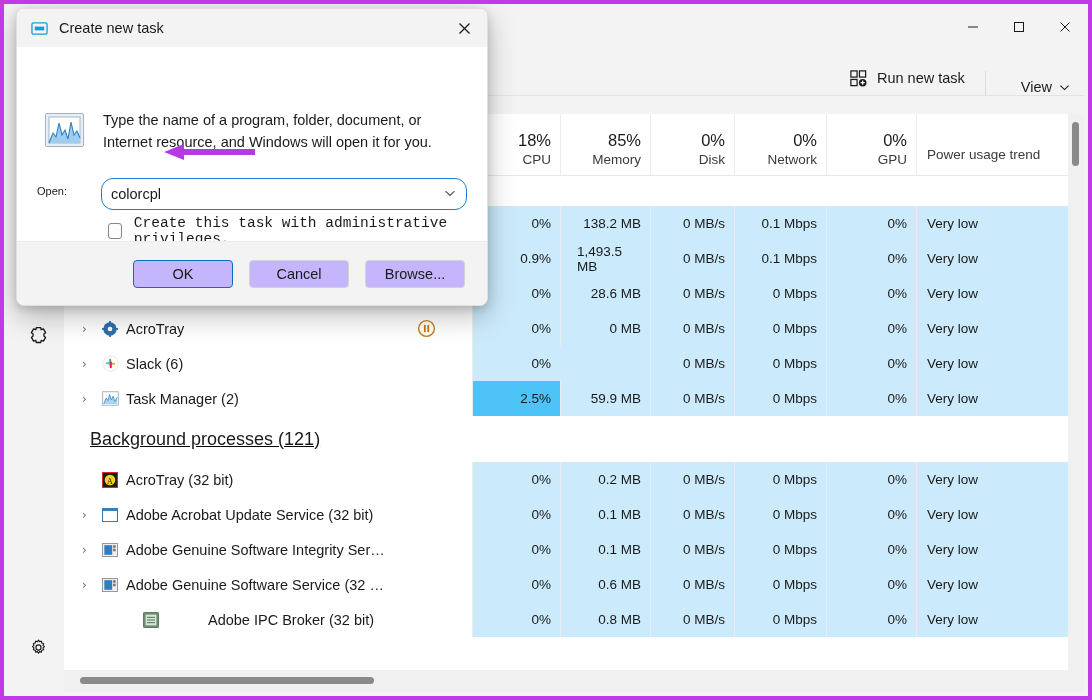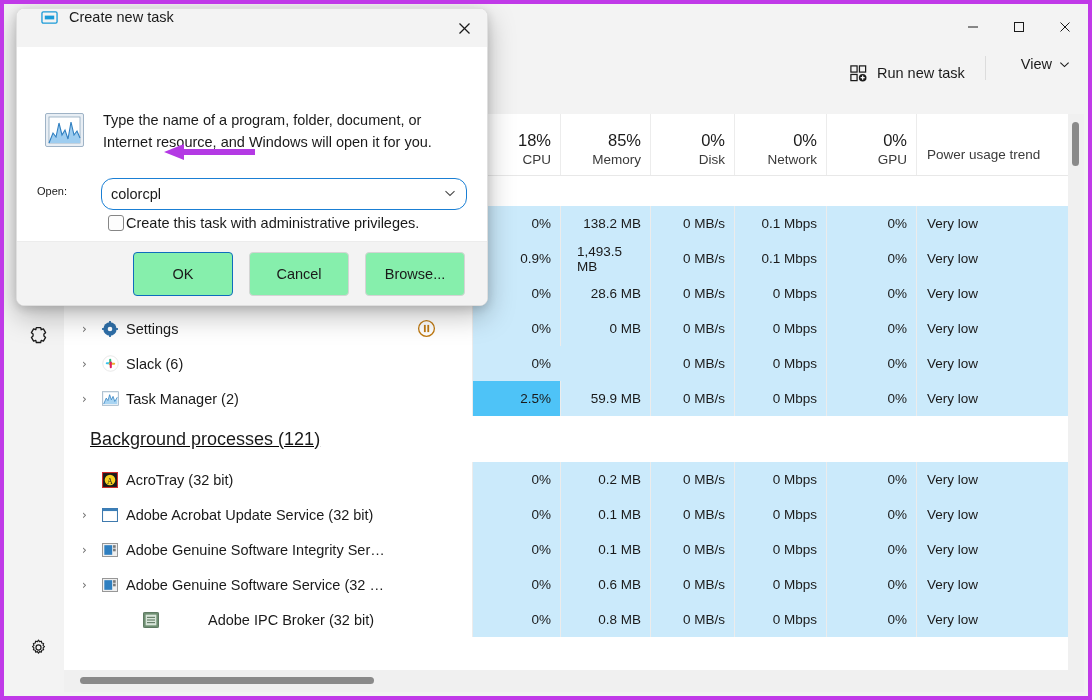--- a/index.html
+++ b/index.html
@@ -46,23 +46,23 @@
   }
   .side-item {
     width: 44px; height: 38px; margin: 4px auto;
     display: flex; align-items: center; justify-content: center;
     border-radius: 5px;
   }
   .side-bottom { position: absolute; bottom: 22px; left: 0; width: 60px; }
 
   
   .tm-toolbar {
-    position: absolute; left: 60px; top: 52px; right: 4px; height: 62px;
+    position: absolute; left: 60px; top: 30px; right: 4px; height: 62px;
     background: #f3f3f3;
-    display: flex; align-items: flex-start;
+    display: flex; align-items: flex-end;
     border-bottom: 1px solid #e3e3e3;
   }
   .tb-spacer { flex: 1 1 auto; }
   .tb-btn {
     display: flex; align-items: center; gap: 9px;
     height: 34px; padding: 0 11px;
     border-radius: 5px;
     font-size: 14.5px; color: #1b1b1b;
     white-space: nowrap;
   }
@@ -152,21 +152,21 @@
     width: 472px; height: 298px;
     background: #ffffff;
     border: 1px solid #dfdfdf;
     border-radius: 8px;
     box-shadow: 0 10px 28px rgba(0,0,0,0.26), 0 3px 10px rgba(0,0,0,0.14);
     overflow: hidden;
     z-index: 50;
   }
   .dlg-title {
     position: relative; height: 38px; background: #f3f3f3;
-    display: flex; padding-left: 24px;
+    display: flex; align-items: center; padding-left: 14px;
   }
   .dlg-title .tt { font-size: 14.5px; color: #1a1a1a; margin-left: 11px; }
   .dlg-close {
     position: absolute; right: 0; top: 0; width: 46px; height: 38px;
     display: flex; align-items: center; justify-content: center;
     font-size: 16px; color: #1a1a1a;
     font-family: "DejaVu Sans", sans-serif;
   }
   .dlg-body { position: relative; background: #ffffff; height: 196px; }
   .dlg-desc {
@@ -183,36 +183,36 @@
     background: #ffffff; border: 1px solid #1a7fd4; border-radius: 12px;
     display: flex; align-items: center;
   }
   .combo .cval { font-size: 14.5px; color: #1a1a1a; padding-left: 9px; }
   .combo .cchev {
     position: absolute; right: 10px; font-size: 10px; color: #555;
     font-family: "DejaVu Sans", sans-serif;
   }
   .chkrow {
     position: absolute; left: 91px; top: 168px;
-    display: flex; align-items: center; gap: 2px;
+    display: flex; align-items: center; gap: 12px; font-family: Liberation Mono, monospace;
   }
   .chkbox {
     width: 16px; height: 16px; border: 1px solid #868686;
     border-radius: 3px; background: #fdfdfd;
   }
   .chklabel { font-size: 14.5px; color: #1a1a1a; }
   .dlg-footer {
     position: absolute; left: 0; right: 0; bottom: 0; height: 64px;
     background: #f3f3f3; border-top: 1px solid #ececec;
     display: flex; align-items: center; justify-content: flex-end;
     padding-right: 22px; gap: 16px;
   }
   .dbtn {
-    width: 100px; height: 44px; border-radius: 4px;
-    background: #86efac; border: 1px solid #d4d4d4;
+    width: 100px; height: 28px; border-radius: 4px;
+    background: #c4b5fd; border: 1px solid #d4d4d4;
     display: flex; align-items: center; justify-content: center;
     font-size: 14.5px; color: #1a1a1a;
   }
   .dbtn.primary { border: 1px solid #0f6cbd; }
 
   
   #annot-arrow {
     position: absolute; left: 160px; top: 139px;
     width: 110px; height: 18px; z-index: 60;
   }
@@ -381,21 +381,21 @@
                   <circle cx="9" cy="9" r="7.5" fill="#2f6fa8"></circle>
                   <circle cx="9" cy="9" r="2.6" fill="#ffffff"></circle>
                   <g fill="#2f6fa8">
                     <rect x="8" y="0" width="2" height="4"></rect>
                     <rect x="8" y="14" width="2" height="4"></rect>
                     <rect x="0" y="8" width="4" height="2"></rect>
                     <rect x="14" y="8" width="4" height="2"></rect>
                   </g>
                 </svg>
               </span>
-              <span class="pname">Settings</span>
+              <span class="pname">AcroTray</span>
               <span style="position: absolute; right: 36px; top: 8px;"><svg width="19" height="19" viewBox="0 0 20 20">
                   <circle cx="10" cy="10" r="8.3" fill="none" stroke="#c07a12" stroke-width="1.4"></circle>
                   <rect x="7.3" y="6.2" width="1.9" height="7.6" fill="#c07a12"></rect>
                   <rect x="10.9" y="6.2" width="1.9" height="7.6" fill="#c07a12"></rect>
                 </svg></span>
             </div>
             <div class="cell" style="left: 408px; width: 88px;">0%</div>
             <div class="cell" style="left: 496px; width: 90px;">0 MB</div>
             <div class="cell" style="left: 586px; width: 84px;">0 MB/s</div>
             <div class="cell" style="left: 670px; width: 92px;">0 Mbps</div>

